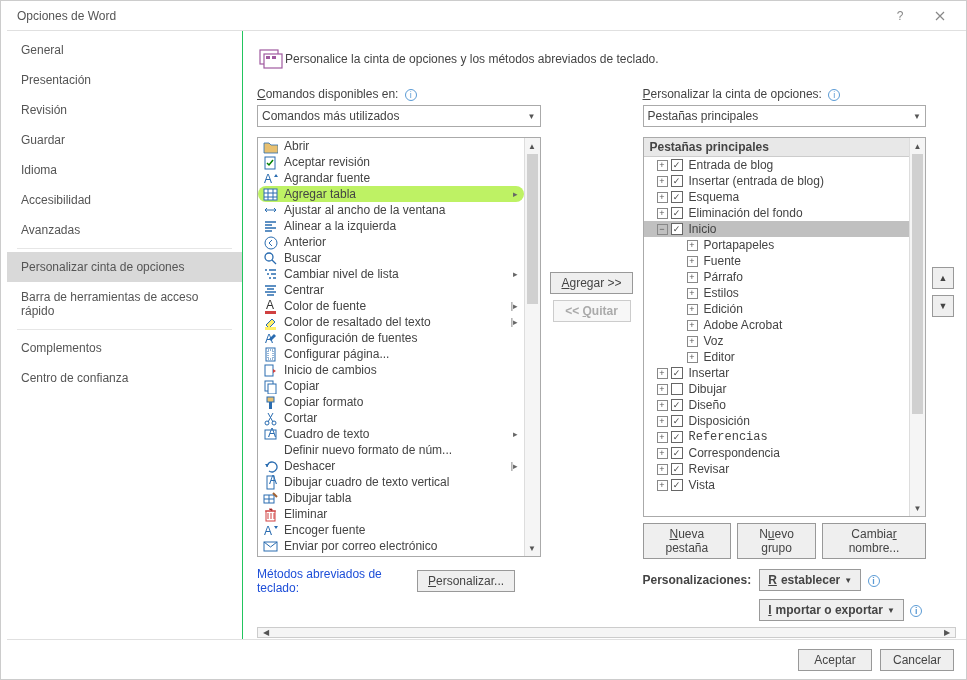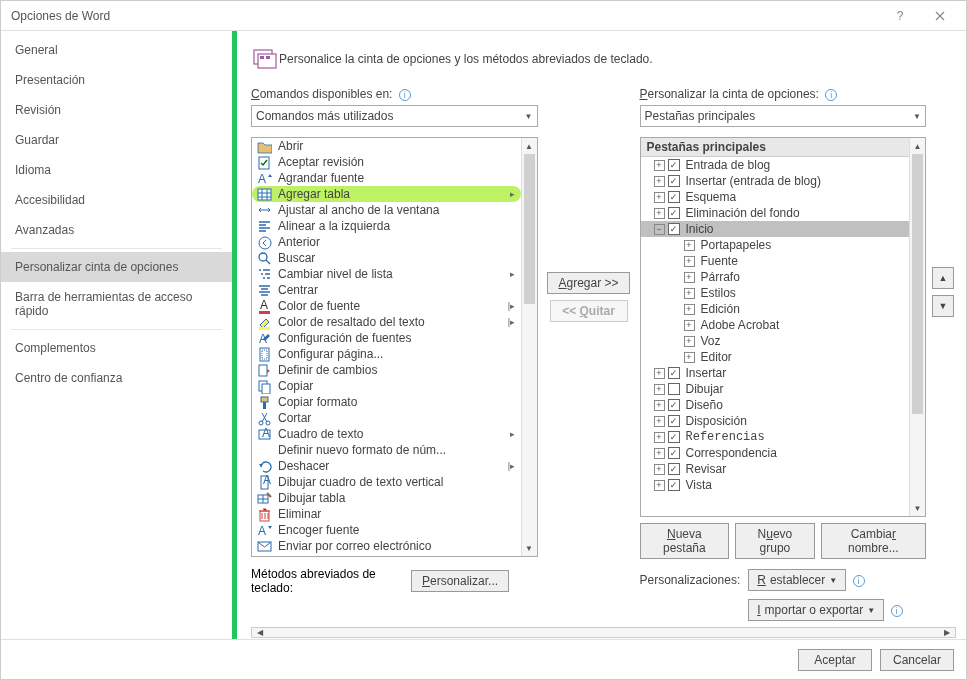--- a/index.html
+++ b/index.html
@@ -1,22 +1,22 @@
 <!DOCTYPE html>
 <html><head>
 <meta charset="utf-8">
 <style>
   * { box-sizing: border-box; font-family: "Segoe UI", Tahoma, sans-serif; font-size: 12px; }
   body { margin:0; background:#fff; color:#444; }
-  .window { width:967px; height:680px; border:1px solid #ccc; display:flex; flex-direction:column; background:#fff; }
+  .window { width:967px; height:680px; border:1px solid #ccc; display:flex; flex-direction:column; background:#fff;padding-left:6px; }
   .titlebar { height:30px; display:flex; align-items:center; padding:0 6px 0 10px; border-bottom:1px solid #e0e0e0; color:#555; }
   .titlebar .title { flex:1; }
   .titlebar .ctrl { width:40px; height:24px; display:flex; align-items:center; justify-content:center; color:#888; }
   .body { flex:1; display:flex; overflow:hidden; }
-  .sidebar { width:236px; background:#fff; border-right:5px solid #22c55e; padding-top:4px; }
+  .sidebar { width:236px; background:#fff; border-right:1px solid #22c55e; padding-top:4px; }
   .sidebar-item { padding:8px 14px; color:#555; cursor:default; }
   .sidebar-item.selected { background:#d9d9d9; }
   .sidebar-divider { height:1px; background:#e6e6e6; margin:3px 10px; }
   .main { flex:1; display:flex; flex-direction:column; padding:8px 10px 4px 14px; overflow:hidden; }
   .header-row { display:flex; align-items:center; padding:6px 0 14px; color:#444; }
   .header-icon { width:28px; height:28px; display:flex; align-items:center; justify-content:center; }
   .columns { display:grid; grid-template-columns: 1fr 90px 1fr 24px; gap:6px; align-items:start; flex:0 0 auto; }
   .col-label { color:#444; margin-bottom:4px; }
   .col-label .u { text-decoration:underline; }
   .info-icon { display:inline-flex; width:12px; height:12px; border:1px solid #5b9bd5; color:#5b9bd5; border-radius:50%; align-items:center; justify-content:center; font-size:9px; margin-left:3px; }
@@ -36,27 +36,27 @@
   .btn { border:1px solid #999; background:#efefef; padding:3px 10px; color:#444; min-width:78px; text-align:center; }
   .btn.disabled { color:#aaa; border-color:#ccc; background:#f7f7f7;font-weight:bold; }
   .right-listbox { border:1px solid #aaa; height:380px; display:flex; }
   .tree-header { background:#e8e8e8; padding:2px 6px; font-weight:bold; border-bottom:1px solid #ccc; }
   .tree-row { display:flex; align-items:center; height:16px; gap:3px; padding:0 4px; }
   .tree-row.selected { background:#c0c0c0; }
   .tree-toggle { width:11px; height:11px; border:1px solid #888; display:flex; align-items:center; justify-content:center; font-size:9px; line-height:9px; color:#555; }
   .checkbox { width:12px; height:12px; border:1px solid #666; display:flex; align-items:center; justify-content:center; font-size:9px; background:#fff; }
   .spacer { display:inline-block; }
   .right-actions { margin-top:6px; display:flex; gap:6px; }
-  .right-config { margin-top:10px; display:grid; grid-template-columns:auto 1fr; gap:8px 8px; align-items:center; }
+  .right-config { margin-top:10px; display:grid; grid-template-columns:auto 1fr; gap:8px 8px; align-items:center;font-weight:bold; }
   .btn-dd { border:1px solid #999; background:#efefef; padding:3px 8px; display:inline-flex; align-items:center; gap:4px; }
   .btn-dd .arrow { font-size:8px; }
   .updn { display:flex; flex-direction:column; gap:6px; margin-top:180px; }
   .sqbtn { width:22px; height:22px; border:1px solid #999; background:#efefef; display:flex; align-items:center; justify-content:center; font-size:9px; }
   .keyboard-row { display:flex; align-items:center; gap:10px; margin-top:10px; }
-  .keyboard-row .lbl { width:150px; color:#000000; }
+  .keyboard-row .lbl { width:150px; color:#1d4ed8; }
   .footer { height:40px; border-top:1px solid #e0e0e0; display:flex; align-items:center; justify-content:flex-end; gap:8px; padding:0 12px; }
   .footer .btn { min-width:74px; }
   .hscroll { display:flex; height:16px; border:1px solid #ccc; margin-top:6px; }
   .hscroll .hbtn { width:16px; display:flex; align-items:center; justify-content:center; font-size:8px; color:#555; background:#f5f5f5; }
   .hscroll .htrack { flex:1; background:#f5f5f5; }
   svg { display:block; }
 </style>
 </head>
 <body>
 
@@ -239,21 +239,21 @@
                   </span>
                   <span>Configurar página...</span>
                 </div>
                 <div class="cmd-row">
                   <span class="cmd-icon">
                     <svg width="15" height="15">
                       <rect x="2" y="2" width="8" height="11" fill="#fff" stroke="#2a6cb0"></rect>
                       <path d="M10 6l3 2-3 2" fill="#d04040"></path>
                     </svg>
                   </span>
-                  <span>Definir de cambios</span>
+                  <span>Inicio de cambios</span>
                 </div>
                 <div class="cmd-row">
                   <span class="cmd-icon">
                     <svg width="15" height="15">
                       <rect x="2" y="2" width="8" height="10" fill="#fff" stroke="#2a6cb0"></rect>
                       <rect x="5" y="5" width="8" height="10" fill="#fff" stroke="#2a6cb0"></rect>
                     </svg>
                   </span>
                   <span>Copiar</span>
                 </div>

